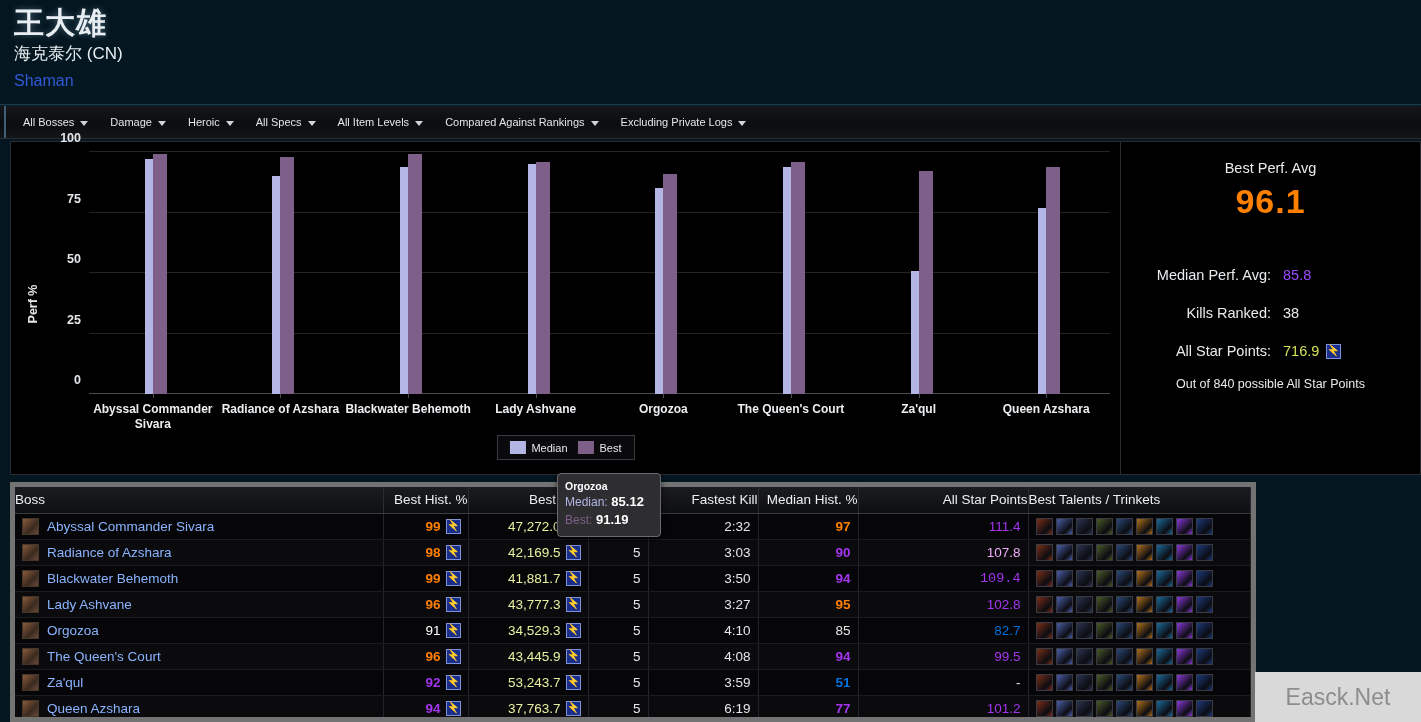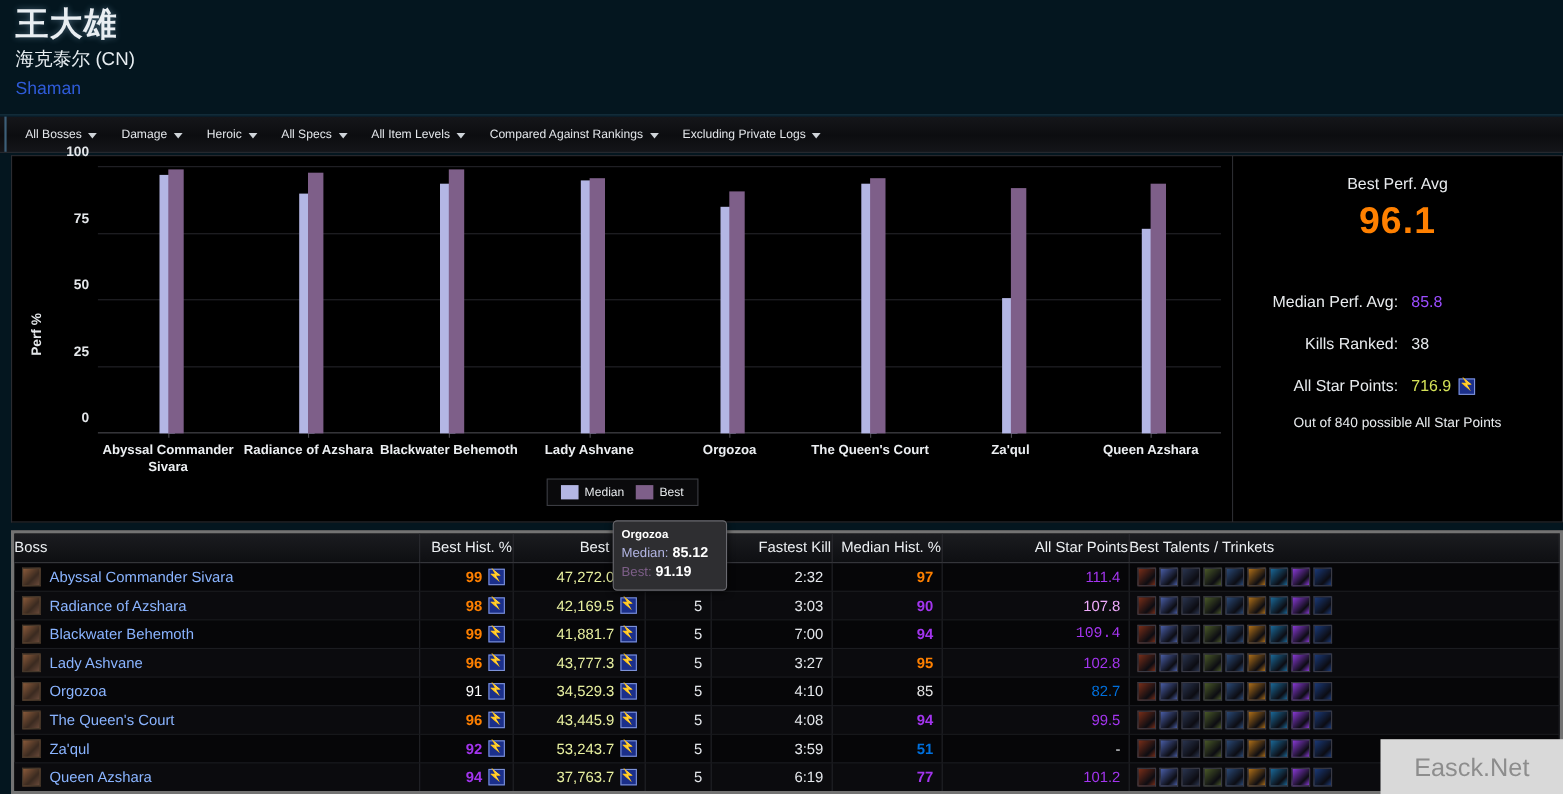--- a/index.html
+++ b/index.html
@@ -126,22 +126,22 @@
     flex: 0 0 auto; vertical-align: middle;
   }
   .rep-icon::after {
     content: "\26A1"; position: absolute; left: 0; right: 0; top: -2px;
     font-size: 11px; color: #8fb6ff; text-align: center; line-height: 15px;
     transform: scaleX(-1);
   }
 
   
   .table-wrap {
-    position: absolute; left: 10px; top: 482px; width: 1411px; height: 240px;
-    border: 3px solid #737373; background: #060608; overflow: hidden;
+    position: absolute; left: 10px; top: 482px; width: 1246px; height: 240px;
+    border: 5px solid #737373; background: #060608; overflow: hidden;
   }
   table { width: 100%; border-collapse: collapse; }
   thead th {
     background: linear-gradient(180deg,#1b1c20 0%, #0e0f12 100%);
     color: #eceff2; font-size: 13.5px; font-weight: normal;
     height: 26px; border-right: 1px solid #2b2c31; border-bottom: 1px solid #3a3b40;
     cursor: pointer;
   }
   tbody td {
     height: 26px; border-right: 1px solid #232429; border-bottom: 1px solid #1b1c20;
@@ -442,21 +442,21 @@
                 <span class="rep-icon"></span>
               </div>
             </td>
             <td class="c-bestdps">
               <div class="val-cell">
                 <span class="dps-val">41,881.7</span>
                 <span class="rep-icon"></span>
               </div>
             </td>
             <td class="c-kills">5</td>
-            <td class="c-fastest">7:00</td>
+            <td class="c-fastest">3:50</td>
             <td class="c-medhist" style="color: rgb(163, 53, 238); font-weight: bold;">94</td>
             <td class="c-asp" style="color: rgb(163, 53, 238); font-family: Liberation Mono, monospace;">109.4</td>
             <td class="c-talents">
               <div class="talent-row">
                 <span class="t-icon" style="background: linear-gradient(135deg, rgb(122, 46, 24), rgb(12, 12, 18) 70%, rgb(122, 46, 24));"></span>
                 <span class="t-icon" style="background: linear-gradient(135deg, rgb(74, 95, 168), rgb(12, 12, 18) 70%, rgb(74, 95, 168));"></span>
                 <span class="t-icon" style="background: linear-gradient(135deg, rgb(42, 53, 80), rgb(12, 12, 18) 70%, rgb(42, 53, 80));"></span>
                 <span class="t-icon" style="background: linear-gradient(135deg, rgb(74, 90, 40), rgb(12, 12, 18) 70%, rgb(74, 90, 40));"></span>
                 <span class="t-icon" style="background: linear-gradient(135deg, rgb(42, 74, 120), rgb(12, 12, 18) 70%, rgb(42, 74, 120));"></span>
                 <span class="t-icon" style="background: linear-gradient(135deg, rgb(176, 112, 24), rgb(12, 12, 18) 70%, rgb(176, 112, 24));"></span>

